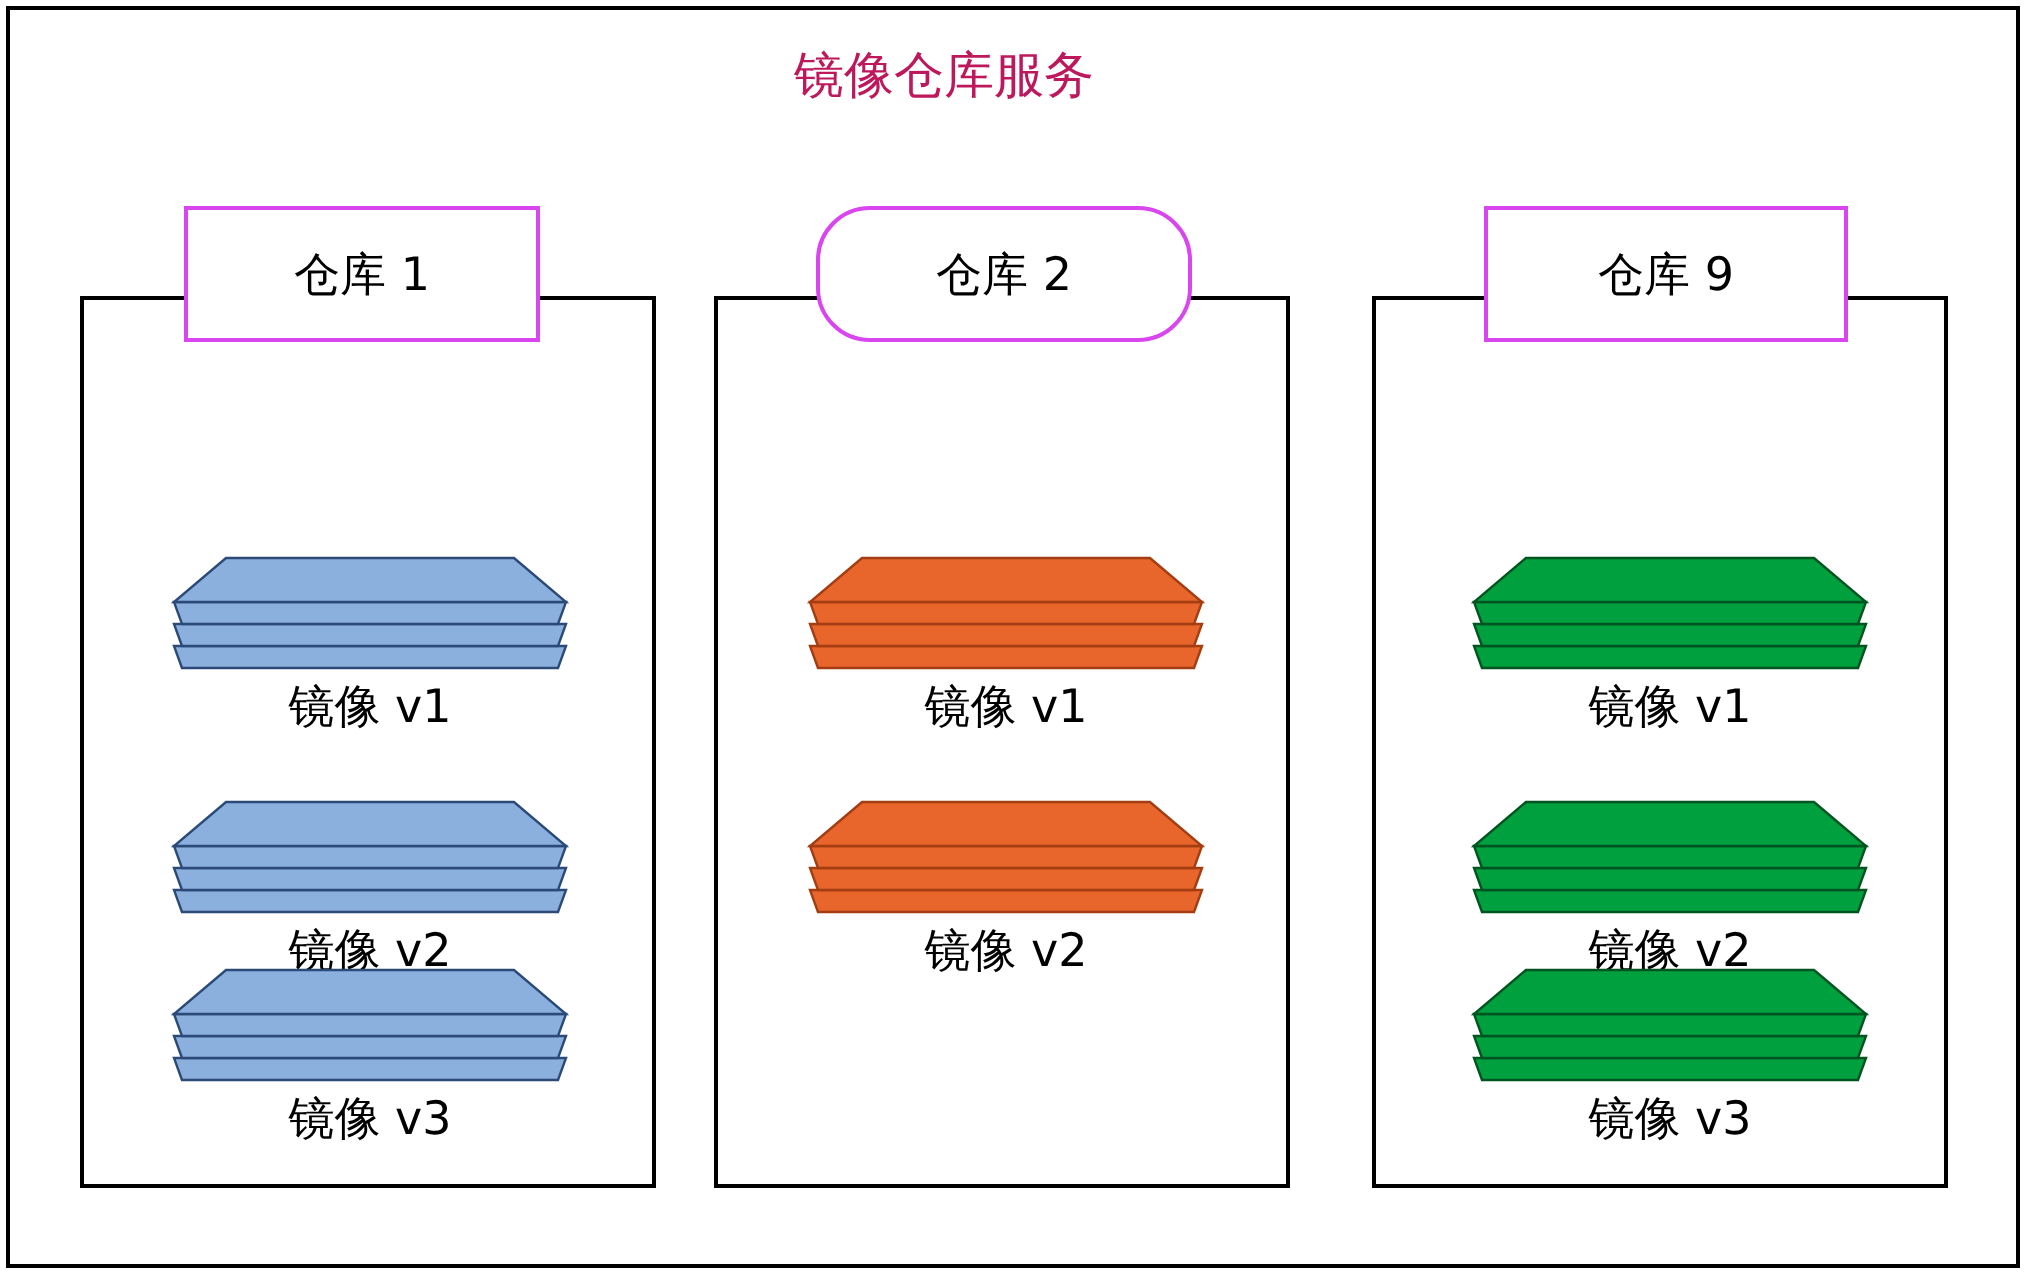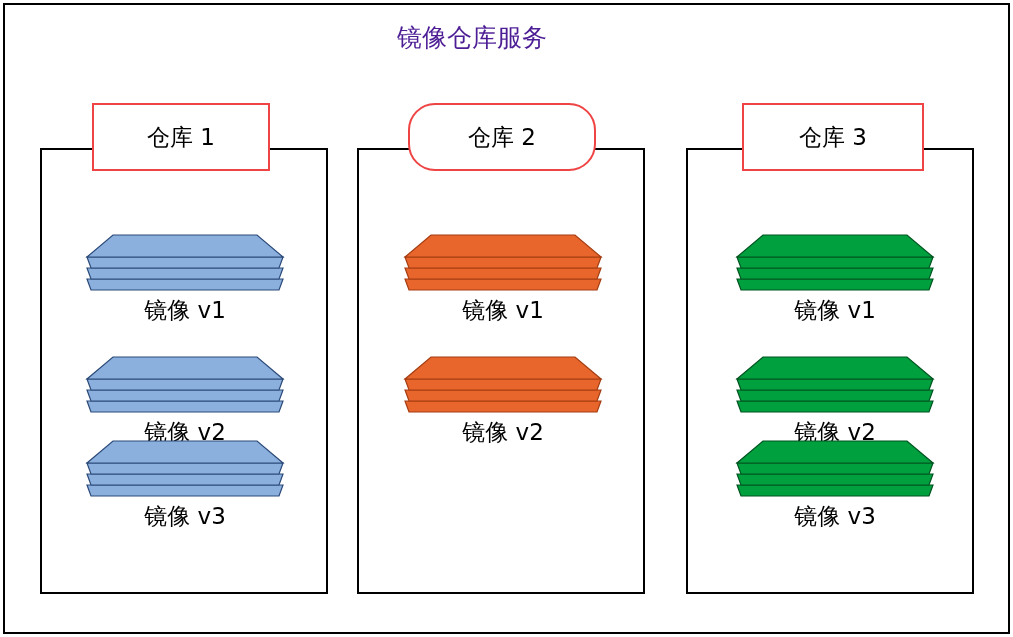--- a/index.html
+++ b/index.html
@@ -31,21 +31,21 @@
     background: #ffffff;
   }
   
   .service-title {
     position: absolute;
     left: 0;
     top: 22px;
     width: 944px;
     text-align: center;
     font-size: 25px;
-    color: #4c1d95;
+    color: #be185d;
     line-height: 32px;
     white-space: nowrap;
   }
   
   .repo {
     position: absolute;
     top: 148px;
     height: 446px;
     border: 2px solid #000000;
     box-sizing: border-box;
@@ -53,40 +53,41 @@
   }
   #repo-0 { left: 40px;  width: 288px; }
   #repo-1 { left: 357px; width: 288px; }
   #repo-2 { left: 686px; width: 288px; }
 
   
   .repo-header {
     position: absolute;
     top: 103px;
     height: 68px;
-    border: 2px solid #ef4444;
+    border: 2px solid #d946ef;
     box-sizing: border-box;
     background: #ffffff;
     display: flex;
     align-items: center;
     justify-content: center;
     font-size: 23px;
     color: #000000;
     white-space: nowrap;
     z-index: 4;
   }
   #repo-header-0 { left: 92px;  width: 178px; }
   #repo-header-1 { left: 408px; width: 188px; border-radius: 27px; }
   #repo-header-2 { left: 742px; width: 182px; }
 
   
   .image-item {
     position: absolute;
     width: 200px;
     z-index: 3;
+    margin-top: 44px;
   }
   .image-stack {
     display: block;
     width: 200px;
     height: 60px;
   }
   .image-label {
     text-align: center;
     font-size: 23px;
     color: #000000;
@@ -111,21 +112,21 @@
   <div class="outer-frame"></div>
 
   <div class="service-title">镜像仓库服务</div>
 
   <div class="repo" id="repo-0"></div>
   <div class="repo" id="repo-1"></div>
   <div class="repo" id="repo-2"></div>
 
   <div class="repo-header" id="repo-header-0">仓库 1</div>
   <div class="repo-header" id="repo-header-1">仓库 2</div>
-  <div class="repo-header" id="repo-header-2">仓库 3</div>
+  <div class="repo-header" id="repo-header-2">仓库 9</div>
 
   <div id="stacks-host">
       <div class="image-item col-0 row-0">
         <svg class="image-stack" viewBox="0 0 200 60" width="200" height="60">
           <polygon points="6,56 194,56 198,45 2,45" fill="#8CB0DE" stroke="#2B4A78" stroke-width="1.2" stroke-linejoin="miter"></polygon>
           <polygon points="6,45 194,45 198,34 2,34" fill="#8CB0DE" stroke="#2B4A78" stroke-width="1.2" stroke-linejoin="miter"></polygon>
           <polygon points="6,34 194,34 198,23 2,23" fill="#8CB0DE" stroke="#2B4A78" stroke-width="1.2" stroke-linejoin="miter"></polygon>
           <polygon points="2,23 198,23 172,1 28,1" fill="#8CB0DE" stroke="#2B4A78" stroke-width="1.2" stroke-linejoin="miter"></polygon>
         </svg>
         <div class="image-label">镜像 v1</div>

